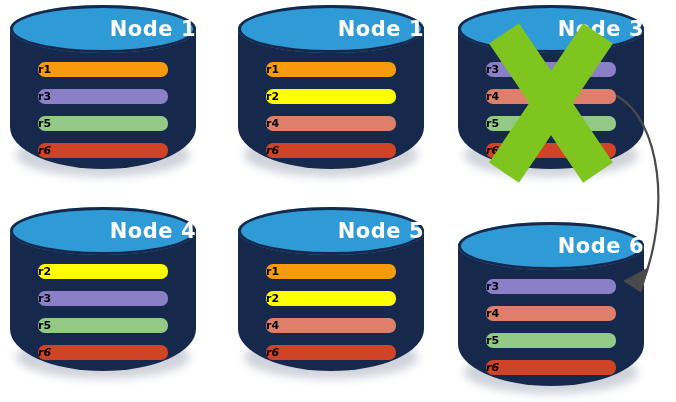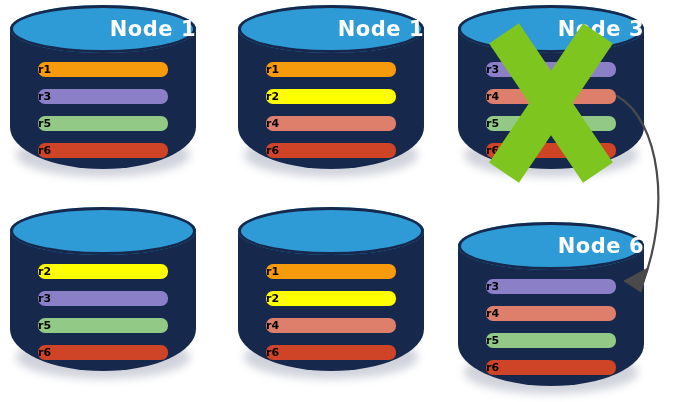--- a/index.html
+++ b/index.html
@@ -82,21 +82,21 @@
     position: relative;
     height: 15px;
     margin-bottom: 12px;
     border-radius: 7px;
     color: #000000;
     font-size: 11px;
     font-weight: bold;
     line-height: 15px;
     text-align: left;
   }
-  .bar:last-child { margin-bottom: 0; }
+  .bar:last-child { margin-bottom: 0; font-style: italic; }
 
   
   .x-mark {
     position: absolute;
     left: 2px;
     top: 22px;
     width: 182px;
     height: 152px;
     z-index: 6;
     pointer-events: none;
@@ -170,32 +170,34 @@
     <div class="x-mark">
       <div class="x-bar a"></div>
       <div class="x-bar b"></div>
     </div>
   </div>
 
   <div class="node" style="left:10px; top:207px;">
     <div class="cyl-shadow"></div>
     <div class="cyl-body"></div>
     <div class="cyl-top"></div>
+    <div class="node-title">Node  4</div>
     <div class="bars">
       <div class="bar" style="background:#ffff00">r2</div>
       <div class="bar" style="background:#8b7fc8">r3</div>
       <div class="bar" style="background:#93c987">r5</div>
       <div class="bar" style="background:#cf4327">r6</div>
     </div>
   </div>
 
   <div class="node" style="left:238px; top:207px;">
     <div class="cyl-shadow"></div>
     <div class="cyl-body"></div>
     <div class="cyl-top"></div>
+    <div class="node-title">Node  5</div>
     <div class="bars">
       <div class="bar" style="background:#f79b0c">r1</div>
       <div class="bar" style="background:#ffff00">r2</div>
       <div class="bar" style="background:#dd7f6b">r4</div>
       <div class="bar" style="background:#cf4327">r6</div>
     </div>
   </div>
 
   <div class="node" style="left:458px; top:222px;">
     <div class="cyl-shadow"></div>

